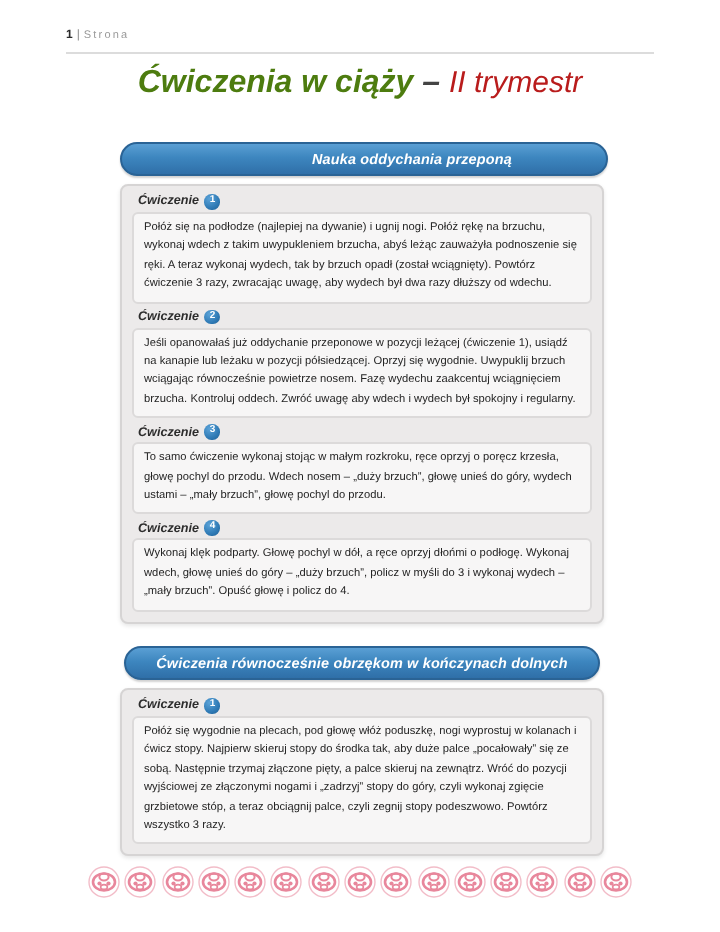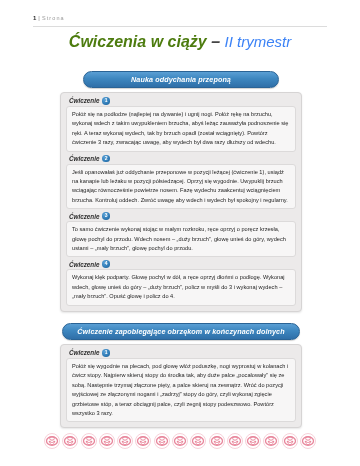--- a/index.html
+++ b/index.html
@@ -63,21 +63,21 @@
   }
   .doc-title .t-dash {
     font-size: 16px;
     font-style: italic;
     color: #444444;
     font-weight: bold;
   }
   .doc-title .t-sub {
     font-size: 15px;
     font-style: italic;
-    color: #3b82f6;
+    color: #b91c1c;
   }
 
   
   .section {
     position: absolute;
     left: 60px;
     width: 242px;
   }
   #section-0 { top: 71px; }
   #section-1 { top: 323px; }
@@ -92,21 +92,21 @@
     color: #ffffff;
     font-size: 7.2px;
     font-style: italic;
     font-weight: bold;
     line-height: 15px;
     height: 15px;
     letter-spacing: 0.1px;
     overflow: hidden;
     white-space: nowrap;
   }
-  #section-0 .section-bar { width: 194px; }
+  #section-0 .section-bar { width: 194px; padding-left: 48px; }
   #section-1 .section-bar { width: 236px; }
 
   .section-body {
     margin-top: 4px;
     background: #eceaea;
     border: 1px solid #d6d4d4;
     border-radius: 4px;
     padding: 4px 5px 5px 5px;
     box-shadow: 0 1px 2px rgba(0,0,0,0.10);
   }
@@ -226,21 +226,21 @@
       </div>
       <div class="ex-box">
         <p class="ex-text">Wykonaj klęk podparty. Głowę pochyl w dół, a ręce oprzyj dłońmi o podłogę. Wykonaj wdech, głowę unieś do góry – „duży brzuch”, policz w myśli do 3 i wykonaj wydech – „mały brzuch”. Opuść głowę i policz do 4.</p>
       </div>
     </div>
 
   </div>
 </div>
 
 <div class="section" id="section-1">
-  <div class="section-bar">Ćwiczenie zapobiegające obrzękom w  kończynach dolnych</div>
+  <div class="section-bar">Ćwiczenia równocześnie obrzękom w  kończynach dolnych</div>
   <div class="section-body">
 
     <div class="exercise">
       <div class="ex-label">
         <span class="ex-label-text">Ćwiczenie</span>
         <span class="ex-badge">1</span>
       </div>
       <div class="ex-box">
         <p class="ex-text">Połóż się wygodnie na plecach, pod  głowę włóż poduszkę, nogi wyprostuj w kolanach i ćwicz stopy. Najpierw skieruj stopy do środka  tak, aby duże palce „pocałowały” się ze sobą. Następnie trzymaj złączone pięty, a palce skieruj na zewnątrz. Wróć do pozycji wyjściowej ze złączonymi nogami i „zadrzyj” stopy do góry, czyli wykonaj zgięcie grzbietowe stóp, a teraz obciągnij palce, czyli zegnij stopy podeszwowo. Powtórz wszystko 3 razy.</p>
       </div>

